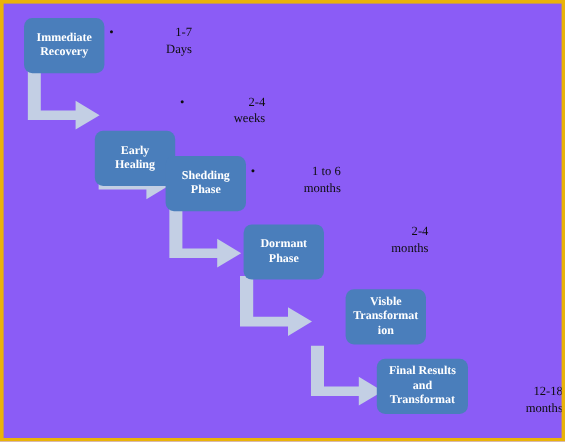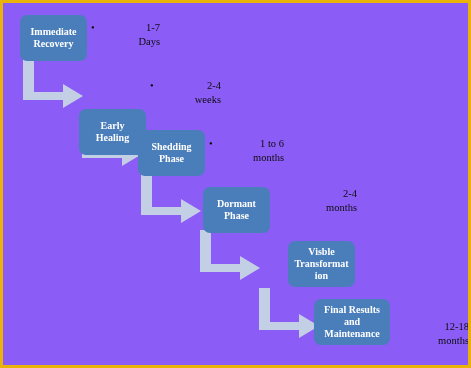--- a/index.html
+++ b/index.html
@@ -128,21 +128,21 @@
 
   <div class="node" style="left:254px; top:238px; width:67px; height:46px;margin-left:31px;">
     <span class="node-label">Visble
 Transformat
 ion</span>
   </div>
 
   <div class="node" style="left:311px; top:296px; width:76px; height:46px;">
     <span class="node-label">Final Results
 and
-Maintenance</span>
+Transformat</span>
   </div>
 
   <div class="caption bulleted" style="left:88px; top:18px; width:60px;">1-7
 Days</div>
 
   <div class="caption bulleted" style="left:147px; top:76px; width:62px;">2-4
 weeks</div>
 
   <div class="caption bulleted" style="left:206px; top:134px; width:66px;">1 to 6
 months</div>

